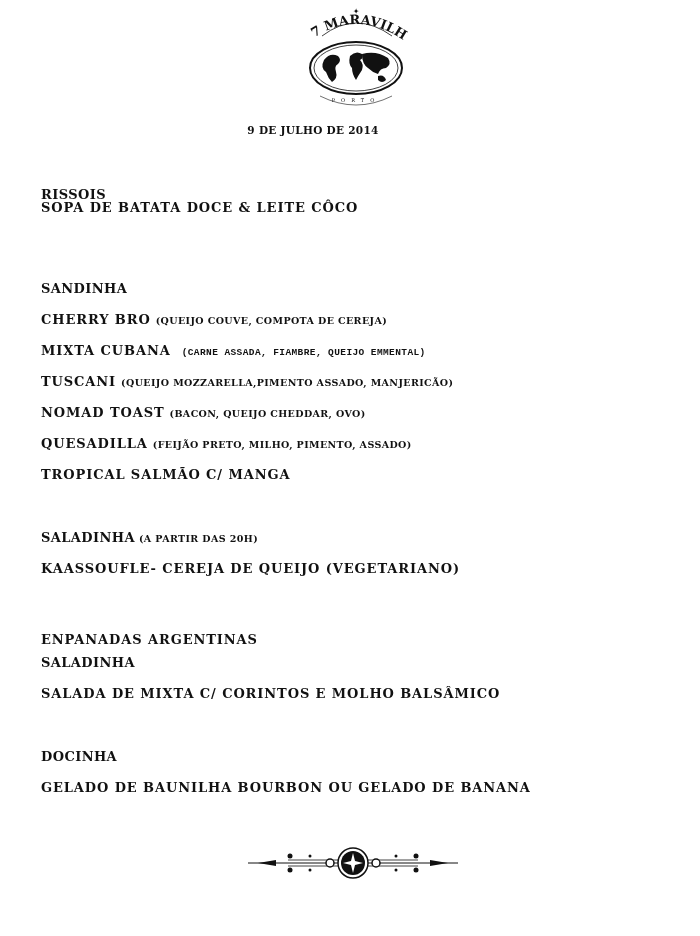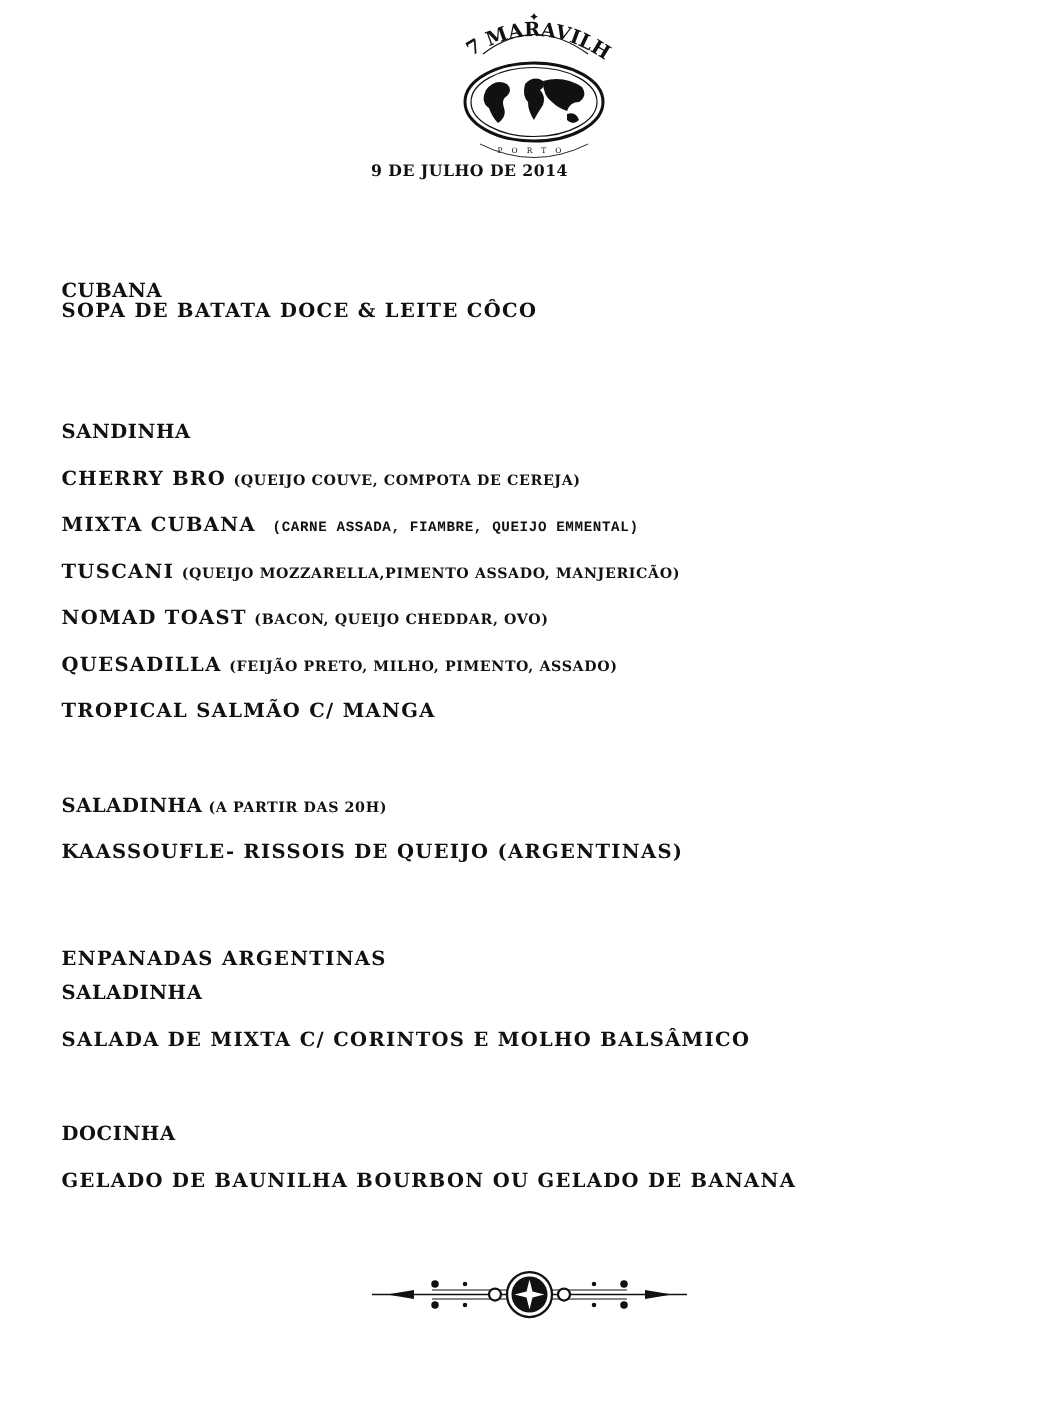--- a/index.html
+++ b/index.html
@@ -1,19 +1,19 @@
 <!DOCTYPE html>
 <html><head>
 <meta charset="utf-8">
 <style>
   html, body { margin:0; padding:0; background:#ffffff; }
   body { width:700px; height:936px; position:relative; overflow:hidden;
          font-family: "DejaVu Serif", "Liberation Serif", serif; color:#111; }
   .logo { position:absolute; left:300px; top:2px; width:112px; height:110px; }
-  .date { position:absolute; left:0; width:626px; top:108px; text-align:center;
+  .date { position:absolute; left:0; width:626px; top:124px; text-align:center;
           font-size:10.5px; font-weight:bold; letter-spacing:0.3px; }
   .line { position:absolute; left:41px; white-space:nowrap; font-weight:bold;
           font-family:"DejaVu Serif", serif; transform-origin:left top; }
   .head { font-size:13px; font-weight:900; letter-spacing:0.4px; }
   .item { font-size:13px; letter-spacing:0.9px; }
   .note { font-size:9.5px; letter-spacing:0.4px; }
   .ornament { position:absolute; left:248px; top:846px; width:210px; height:34px; }
 </style>
 </head>
 <body>
@@ -33,31 +33,31 @@
     <path d="M62 52 q14 -4 26 4 q4 6 -2 10 q-6 0 -8 6 q-6 -2 -10 -6 q-6 -4 -6 -14z" fill="#111"></path>
     <path d="M78 74 q6 -2 8 4 q-4 4 -8 0z" fill="#111"></path>
     <text x="56" y="100" text-anchor="middle" font-size="5" letter-spacing="6" fill="#111">PORTO</text>
     <path d="M20 94 Q56 112 92 94" fill="none" stroke="#111" stroke-width="0.6"></path>
   </svg>
 </div>
 
 <div class="date">9 DE JULHO DE 2014</div>
 
 <div id="content">
-    <div class="line head" style="top: 187px;"><span>CUBANA</span></div>
+    <div class="line head" style="top: 187px;"><span>RISSOIS</span></div>
     <div class="line item" style="top: 200px;"><span>SOPA DE BATATA DOCE &amp; LEITE CÔCO</span></div>
     <div class="line head" style="top: 281px;"><span>SANDINHA</span></div>
     <div class="line item" style="top: 312px;"><span>CHERRY BRO</span><span class="note" style="margin-left: 5px;">(QUEIJO COUVE, COMPOTA DE CEREJA)</span></div>
     <div class="line item" style="top: 343px;"><span>MIXTA CUBANA</span><span class="note" style="margin-left: 11px; font-family: Liberation Mono, monospace;">(CARNE ASSADA, FIAMBRE, QUEIJO EMMENTAL)</span></div>
     <div class="line item" style="top: 374px;"><span>TUSCANI</span><span class="note" style="margin-left: 5px;">(QUEIJO MOZZARELLA,PIMENTO ASSADO, MANJERICÃO)</span></div>
     <div class="line item" style="top: 405px;"><span>NOMAD TOAST</span><span class="note" style="margin-left: 5px; margin-top: 20px;">(BACON, QUEIJO CHEDDAR, OVO)</span></div>
     <div class="line item" style="top: 436px;"><span>QUESADILLA</span><span class="note" style="margin-left: 5px;">(FEIJÃO PRETO, MILHO, PIMENTO, ASSADO)</span></div>
     <div class="line item" style="top: 467px;"><span>TROPICAL SALMÃO C/ MANGA</span></div>
     <div class="line head" style="top: 530px;"><span>SALADINHA</span><span class="note" style="margin-left: 4px;">(A PARTIR DAS 20H)</span></div>
-    <div class="line item" style="top: 561px;"><span>KAASSOUFLE- RISSOIS DE QUEIJO  (ARGENTINAS)</span></div>
+    <div class="line item" style="top: 561px;"><span>KAASSOUFLE- CEREJA DE QUEIJO  (VEGETARIANO)</span></div>
     <div class="line item" style="top: 592px; margin-top: 40px;"><span>ENPANADAS ARGENTINAS</span></div>
     <div class="line head" style="top: 655px;"><span>SALADINHA</span></div>
     <div class="line item" style="top: 686px;"><span>SALADA DE MIXTA C/ CORINTOS E MOLHO BALSÂMICO</span></div>
     <div class="line head" style="top: 749px;"><span>DOCINHA</span></div>
     <div class="line item" style="top: 780px;"><span>GELADO DE BAUNILHA BOURBON OU GELADO DE BANANA</span></div>
   </div>
 
 <div class="ornament">
   <svg width="210" height="34" viewBox="0 0 210 34">
     <line x1="0" y1="17" x2="210" y2="17" stroke="#111" stroke-width="1"></line>

